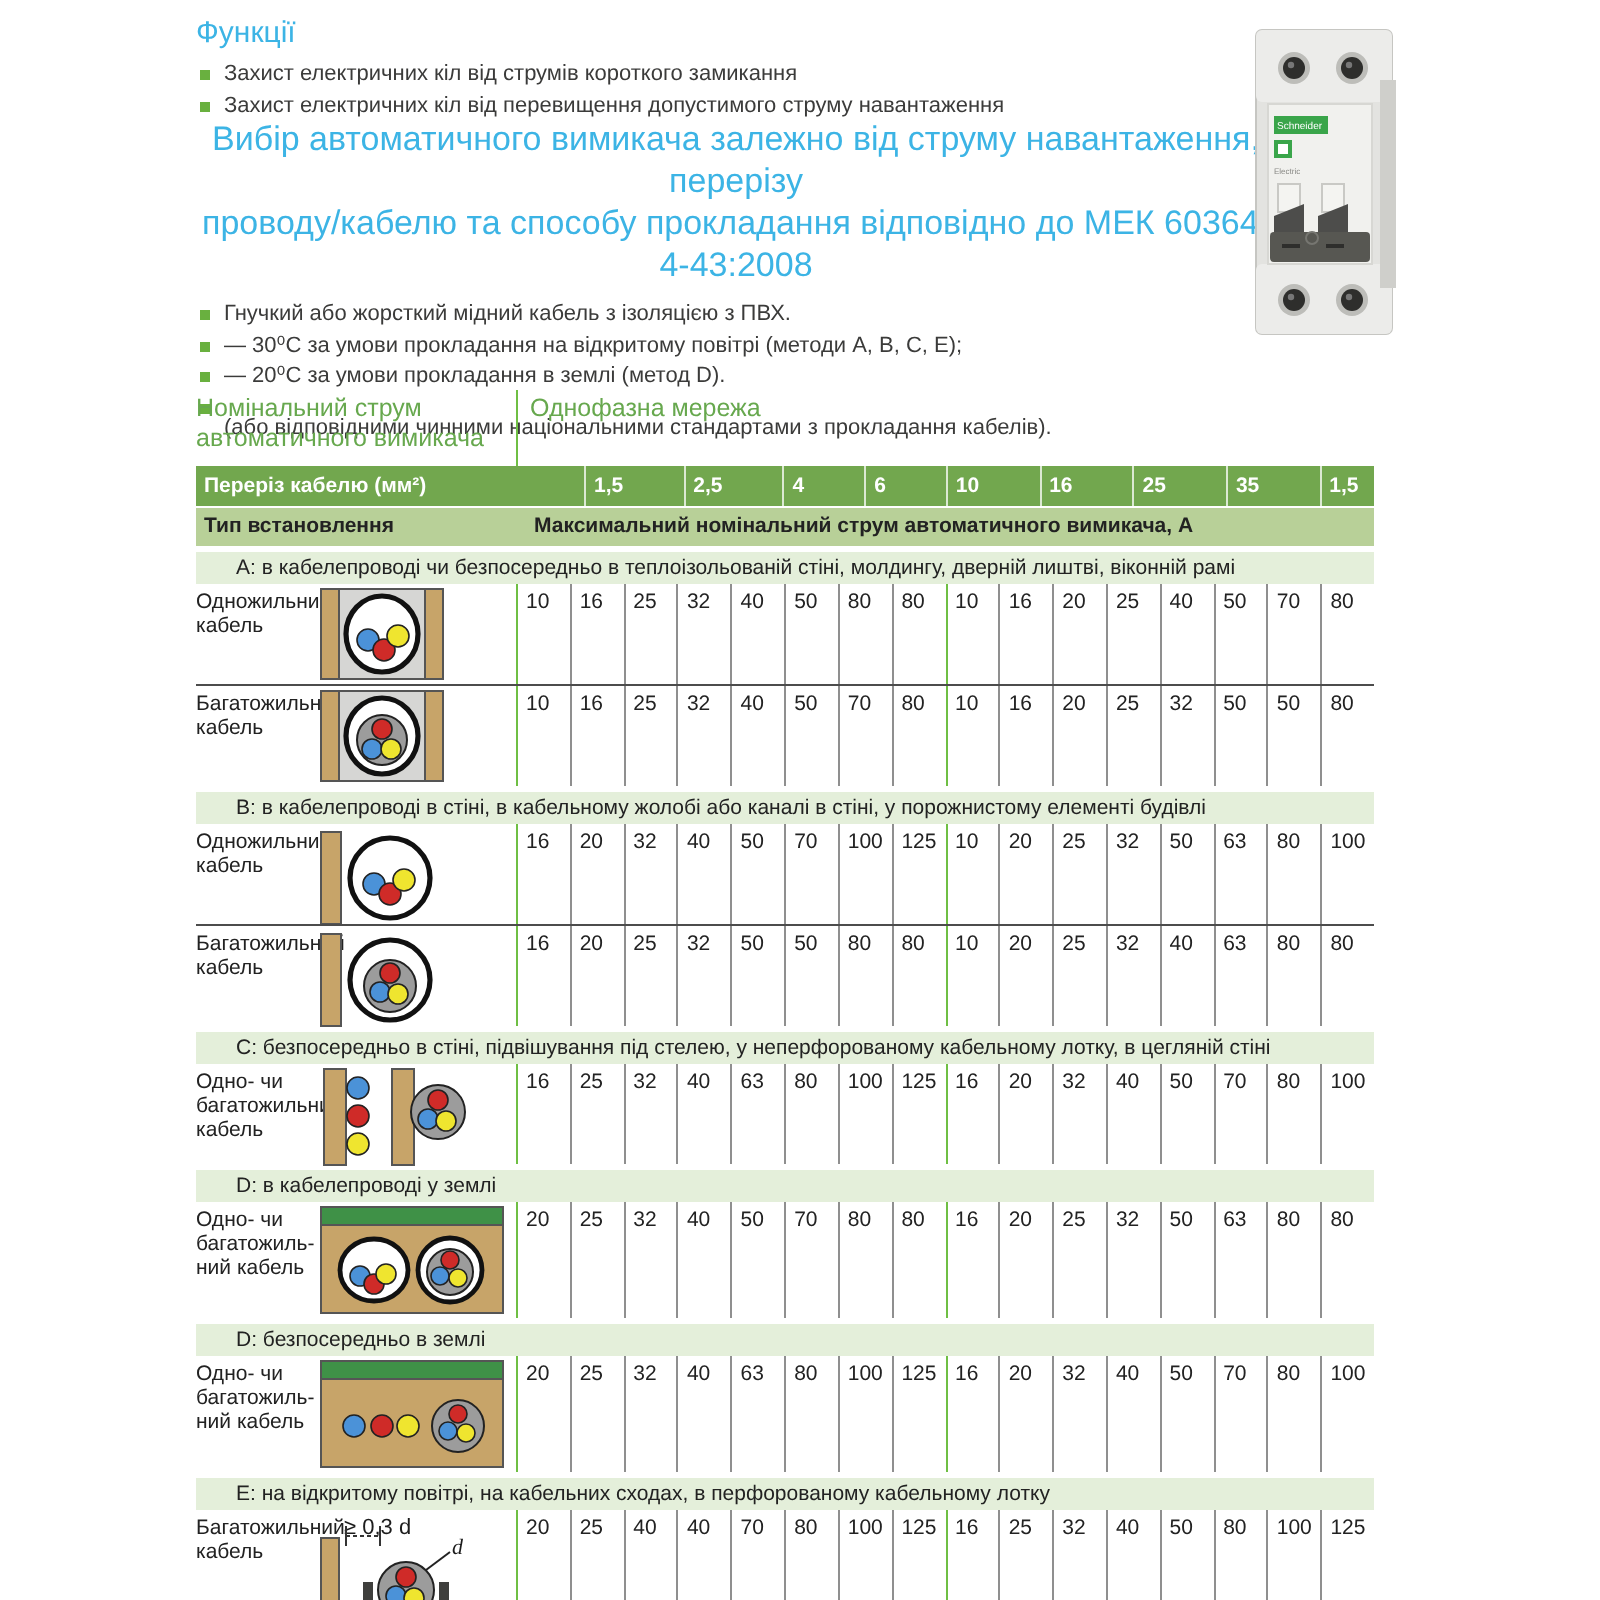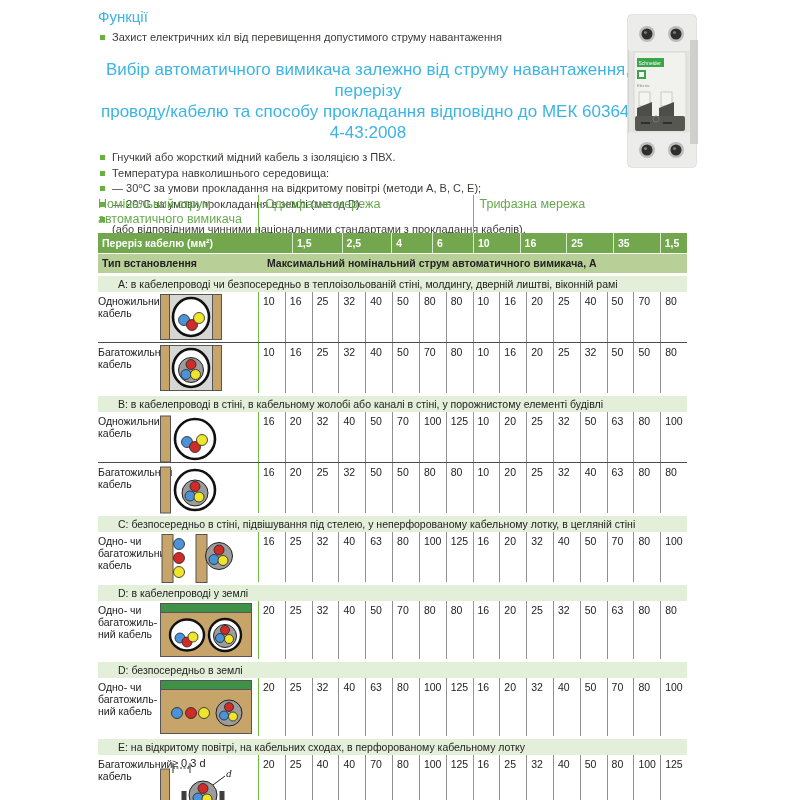--- a/index.html
+++ b/index.html
@@ -49,35 +49,35 @@
 </head>
 <body>
 
 <div class="page">
 
   <section class="functions">
     <h2>Функції</h2>
     <ul class="blist" id="functions-list">
         <li>
           <span class="bullet"></span>
+          <span>Захист електричних кіл від струмів короткого замикання</span>
+        </li>
+        <li>
+          <span class="bullet"></span>
           <span>Захист електричних кіл від перевищення допустимого струму навантаження</span>
         </li>
       </ul>
   </section>
 
   <section class="selection">
     <h1><span>Вибір автоматичного вимикача залежно від струму навантаження, перерізу</span><br><span>проводу/кабелю та способу прокладання відповідно до МЕК 60364-4-43:2008</span></h1>
     <ul class="blist" id="selection-list">
         <li>
           <span class="bullet"></span>
           <span>Гнучкий або жорсткий мідний кабель з ізоляцією з ПВХ.</span>
-        </li>
-        <li>
-          <span class="bullet"></span>
-          <span>Температура навколишнього середовища:</span>
         </li>
         <li>
           <span class="bullet"></span>
           <span>— 30⁰С за умови прокладання на відкритому повітрі (методи А, В, С, Е);</span>
         </li>
         <li>
           <span class="bullet"></span>
           <span>— 20⁰С за умови прокладання в землі (метод D).</span>
         </li>
         <li>
@@ -124,21 +124,20 @@
     </svg>
   </div>
 
   <div class="tbl" id="table-root">
       <div class="trow headrow">
         <div class="lcol gh">
           <div>Номінальний струм</div>
           <div>автоматичного вимикача</div>
         </div>
         <div class="grp gh">Однофазна мережа</div>
-        <div class="grp gh">Трифазна мережа</div>
       </div>
       <div class="trow greenbar">
         <div class="gb-label">Переріз кабелю (мм²)</div>
         <div class="gb-cell">1,5</div>
         <div class="gb-cell">2,5</div>
         <div class="gb-cell">4</div>
         <div class="gb-cell">6</div>
         <div class="gb-cell">10</div>
         <div class="gb-cell">16</div>
         <div class="gb-cell">25</div>

